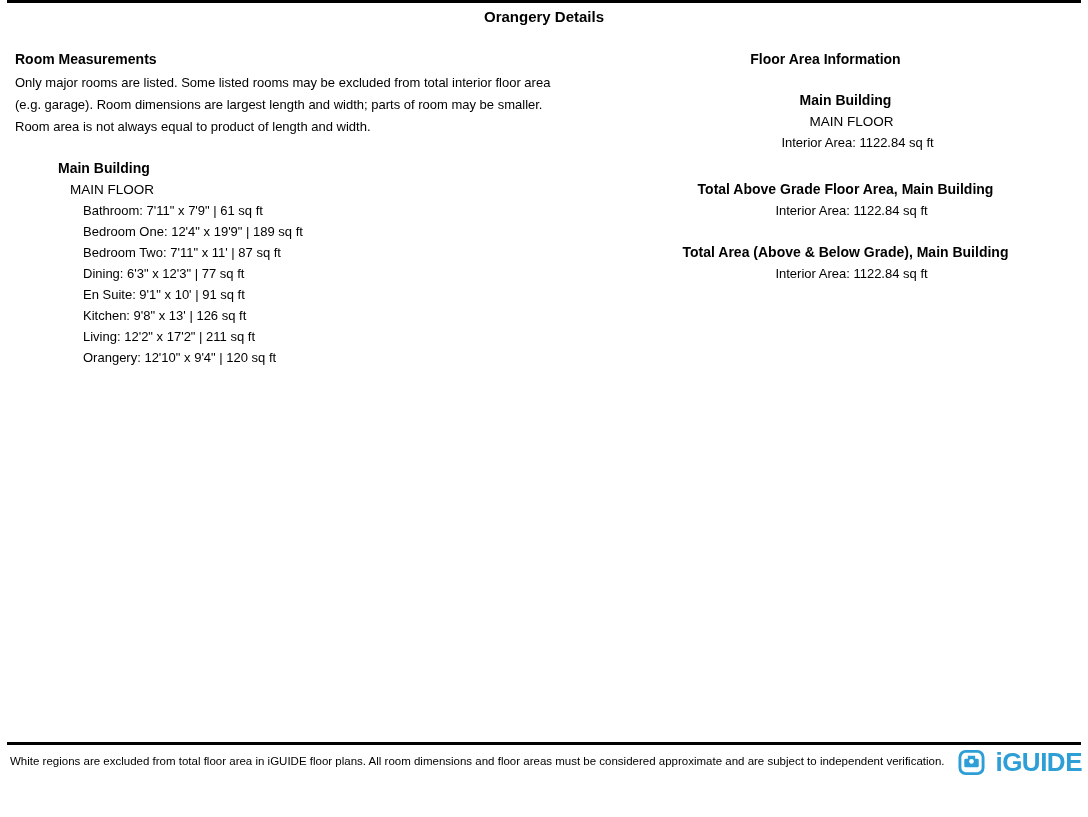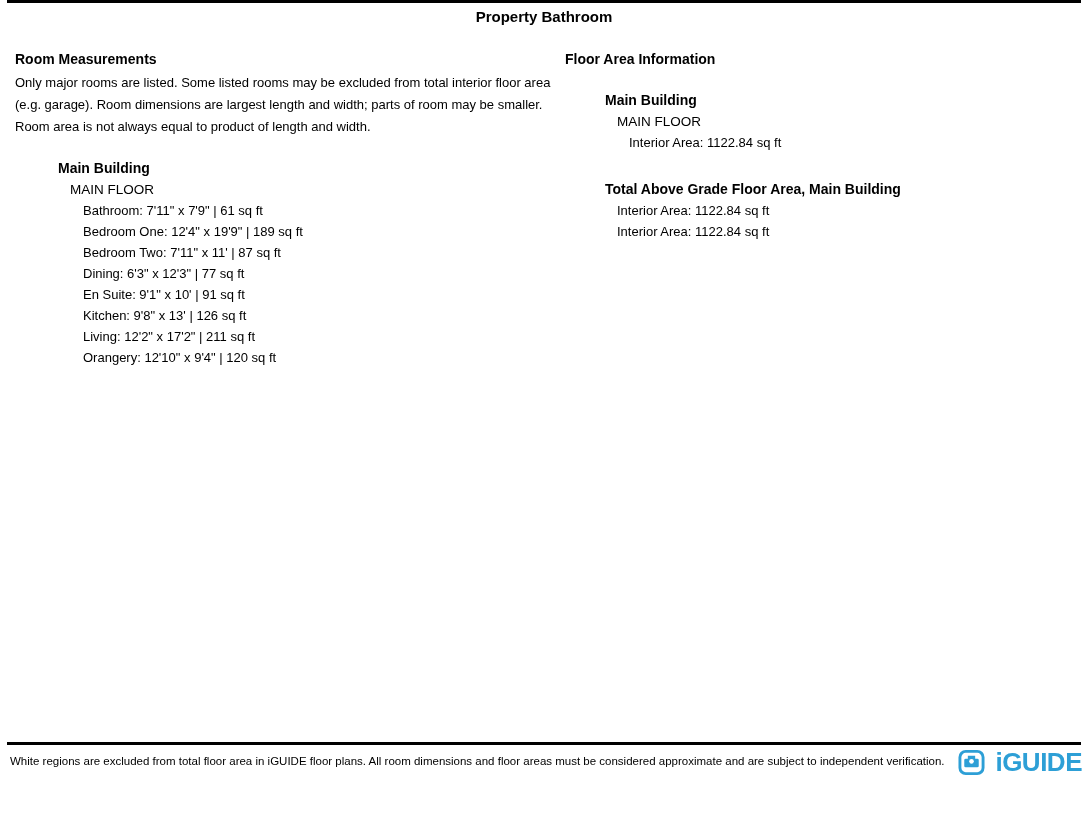--- a/index.html
+++ b/index.html
@@ -34,21 +34,21 @@
     font-weight: bold;
     line-height: 17px;
     margin-top: 5px;
   }
   .columns {
     display: flex;
     margin-top: 24px;
     padding: 0 0 0 15px;
   }
   .col-left  { width: 540px; flex: 0 0 540px; }
-  .col-right { flex: 1; margin-left: 10px; padding-right: 2px; }
+  .col-right { flex: 1; margin-left: 10px; padding-right: 2px; text-align: center; }
   .section-heading {
     font-size: 14px;
     font-weight: bold;
     line-height: 21px;
   }
   .section-desc {
     font-size: 13px;
     line-height: 22px;
     margin-top: 2px;
   }
@@ -99,21 +99,21 @@
     letter-spacing: -0.5px;
   }
   .logo-icon { display: block; }
 </style>
 </head>
 <body>
 
 <div class="page">
 
   <div class="rule"></div>
-  <div class="doc-subtitle">Property Bathroom</div>
+  <div class="doc-subtitle">Orangery Details</div>
 
   <div class="columns">
 
     <div class="col-left">
       <div class="section-heading">Room Measurements</div>
       <div class="section-desc">Only major rooms are listed. Some listed rooms may be excluded from total interior floor area (e.g. garage). Room dimensions are largest length and width; parts of room may be smaller. Room area is not always equal to product of length and width.</div>
       <div class="content">
         <div class="line bold indent-1">Main Building</div>
         <div class="line caps indent-2">MAIN FLOOR</div>
         <div class="line indent-3">Bathroom: 7'11" x 7'9" | 61 sq ft</div>
@@ -130,20 +130,21 @@
     <div class="col-right">
       <div class="section-heading">Floor Area Information</div>
       <div class="content">
         <div class="line bold r-indent-1">Main Building</div>
         <div class="line caps r-indent-2">MAIN FLOOR</div>
         <div class="line r-indent-3">Interior Area: 1122.84 sq ft</div>
 
         <div class="line bold r-indent-1 gap-large">Total Above Grade Floor Area, Main Building</div>
         <div class="line r-indent-2">Interior Area: 1122.84 sq ft</div>
 
+        <div class="line bold r-indent-1 gap-small">Total Area (Above &amp; Below Grade), Main Building</div>
         <div class="line r-indent-2">Interior Area: 1122.84 sq ft</div>
       </div>
     </div>
 
   </div>
 
   <div class="footer">
     <div class="rule" style="height:2.5px;"></div>
     <div class="footer-row">
       <div class="disclaimer">White regions are excluded from total floor area in iGUIDE floor plans. All room dimensions and floor areas must be considered approximate and are subject to independent verification.</div>

